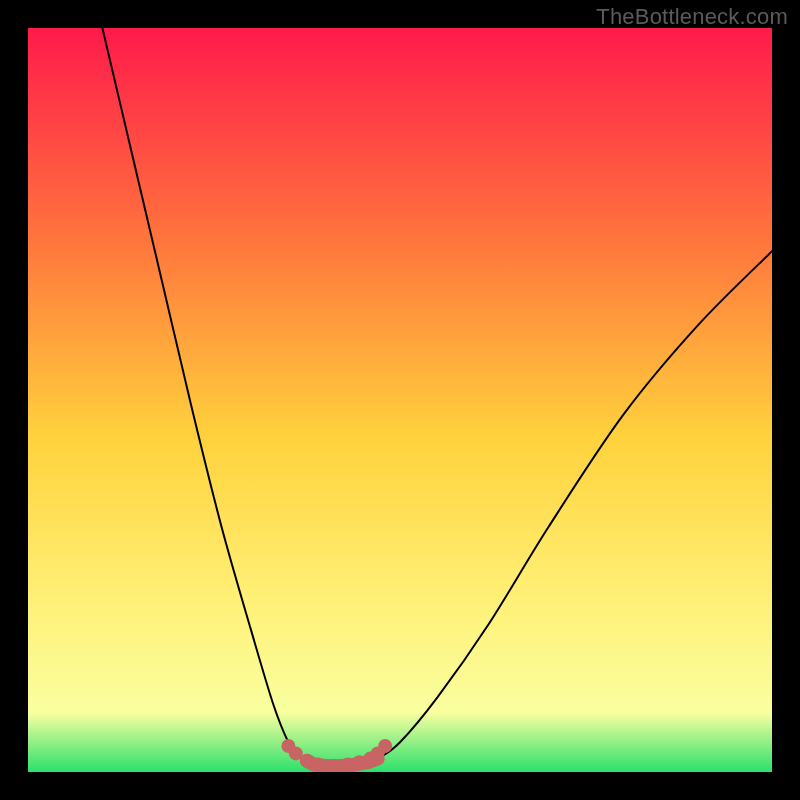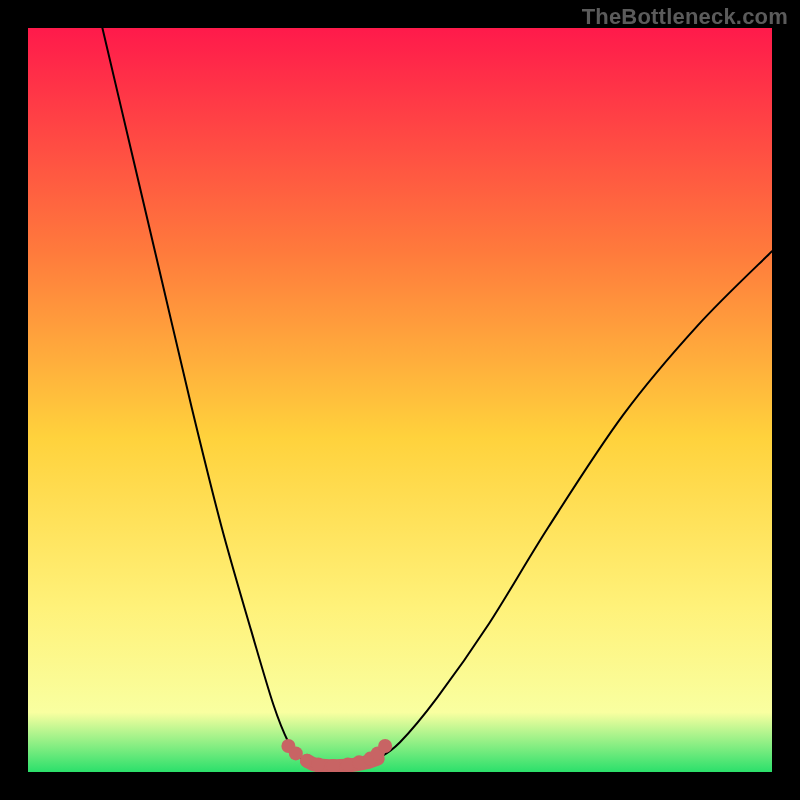--- a/index.html
+++ b/index.html
@@ -26,21 +26,21 @@
     width: 744px;
     height: 744px;
     overflow: hidden;
   }
   .watermark {
     position: absolute;
     top: 4px;
     right: 12px;
     color: #5b5b5b;
     font-size: 22px;
-    font-weight: 700;
+    font-weight: 400;
     letter-spacing: 0.2px;
     user-select: none;
   }
   svg { display: block; }
 </style>
 </head>
 <body>
 
 <div class="frame">
 

